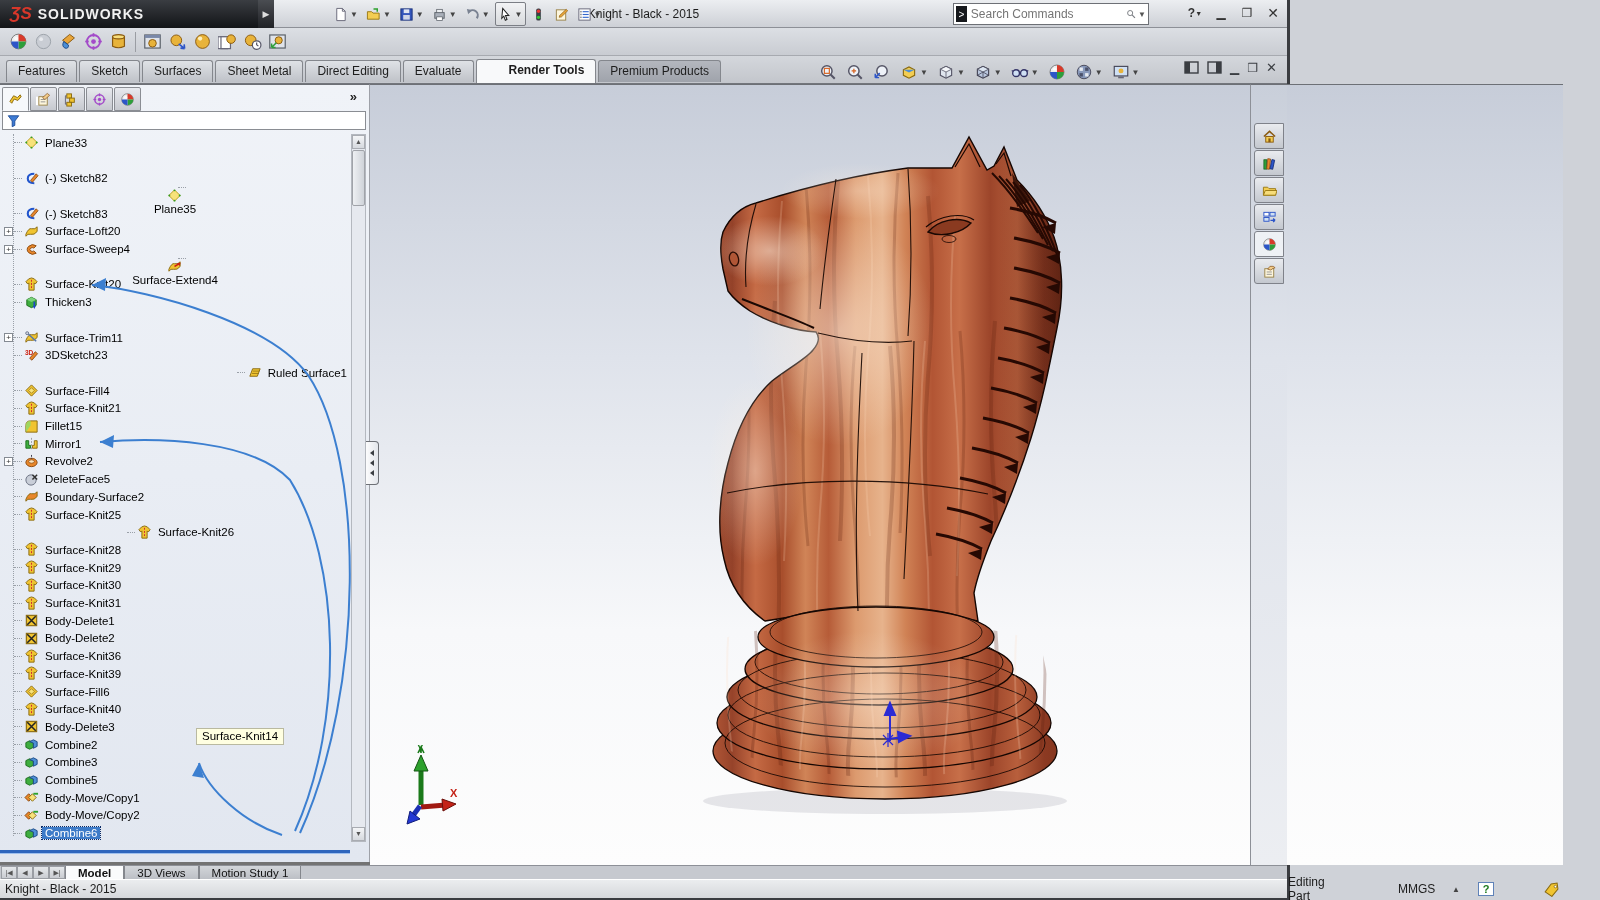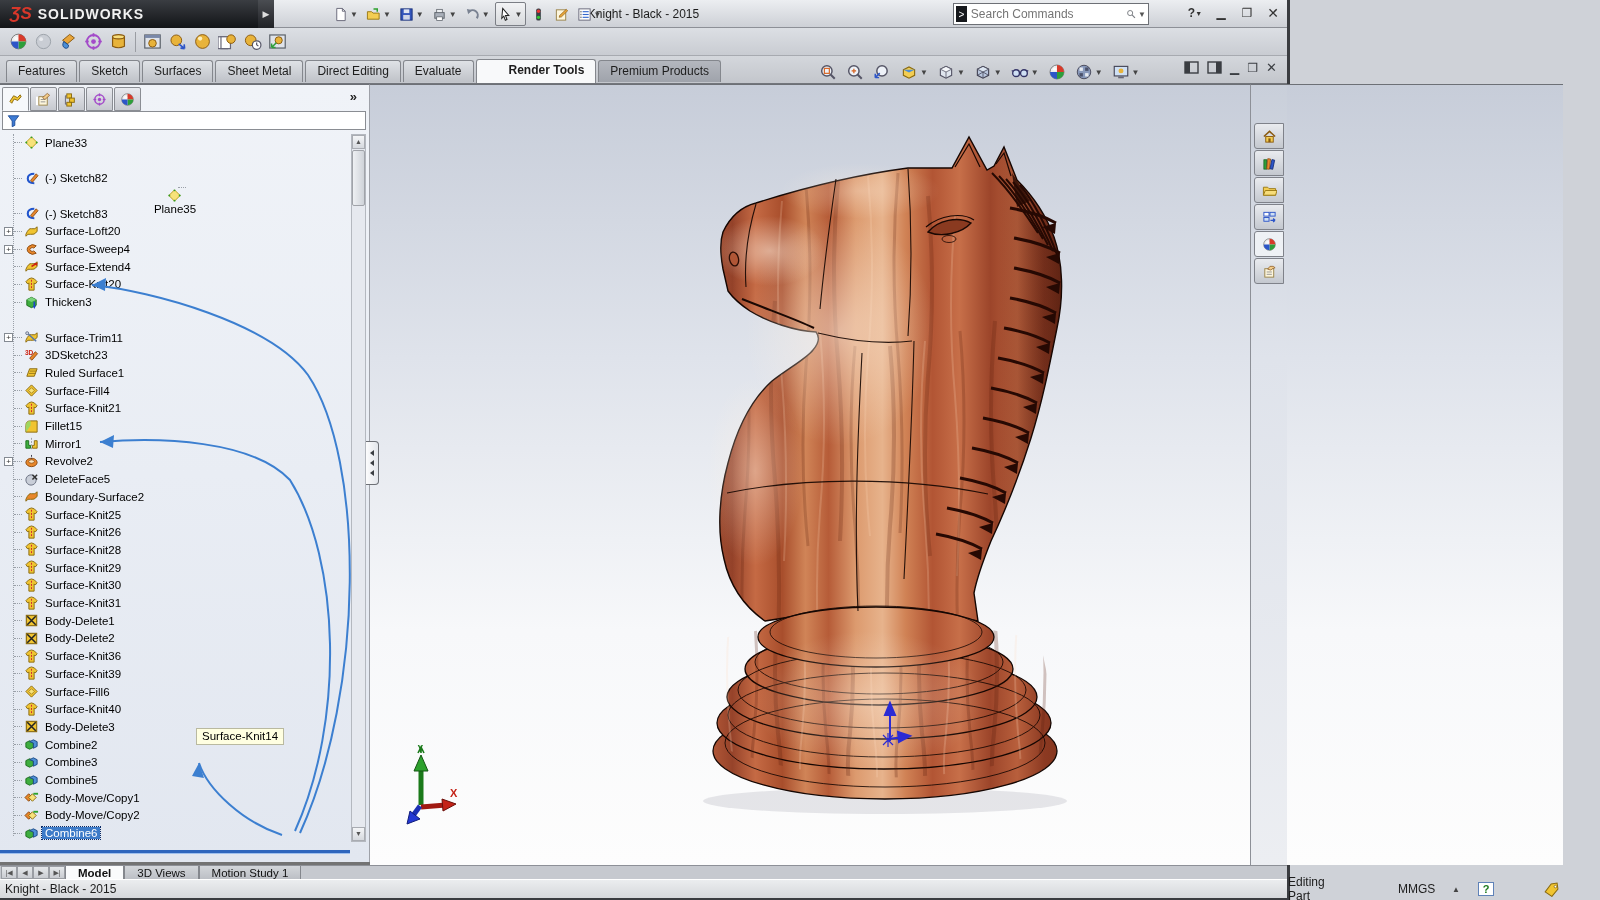--- a/index.html
+++ b/index.html
@@ -684,21 +684,21 @@
           <div class="trow" style="top: 106.2px;">
             <span class="expbox">+</span>
             <span class="hdots"></span>
             <span class="ticon">
               <svg width="15" height="15" viewBox="0 0 16 16">
                 <path d="M13,4 A6,5 0 1 0 13,12 L10.5,9.5 A2.5,2 0 1 1 10.5,6.5 Z" fill="#e8862a" stroke="#8a4a10" stroke-width="1"></path>
               </svg>
             </span>
             <span class="tlabel">Surface-Sweep4</span>
           </div>
-          <div class="trow" style="top: 123.9px;">
+          <div class="trow" style="top: 123.9px; flex-direction: column;">
             <span class="hdots"></span>
             <span class="ticon">
               <svg width="15" height="15" viewBox="0 0 16 16">
                 <path d="M2,11 Q5,4 8,5 Q12,6 14,3 L14,8 Q11,12 7,11 Q4,10 2,13 Z" fill="#f0c431" stroke="#8a6a10" stroke-width="1"></path>
                 <path d="M8,8 L13,5" stroke="#cc2211" stroke-width="1.6"></path>
                 <path d="M14.5,4 L10.5,4.6 L13.6,7.4 Z" fill="#cc2211"></path>
               </svg>
             </span>
             <span class="tlabel">Surface-Extend4</span>
           </div>
@@ -739,21 +739,21 @@
           <div class="trow" style="top: 212.4px;">
             <span class="hdots"></span>
             <span class="ticon">
               <svg width="15" height="15" viewBox="0 0 16 16">
                 <text x="1" y="7" font-size="7" font-weight="bold" fill="#cc2211">3D</text>
                 <path d="M6,11 L12,4 L14.5,6 L8.5,13 Z" fill="#e8862a" stroke="#7a3c08" stroke-width=".8"></path>
               </svg>
             </span>
             <span class="tlabel">3DSketch23</span>
           </div>
-          <div class="trow" style="top: 230.1px;">
+          <div class="trow" style="top: 230.1px; justify-content: flex-end;">
             <span class="hdots"></span>
             <span class="ticon">
               <svg width="15" height="15" viewBox="0 0 16 16">
                 <path d="M3,12 L6,4 L14,4 L11,12 Z" fill="#f0c431" stroke="#8a6a10" stroke-width="1"></path>
                 <line x1="5.4" y1="9" x2="12.4" y2="9" stroke="#8a6a10" stroke-width=".8"></line>
                 <line x1="6.2" y1="6.5" x2="13.2" y2="6.5" stroke="#8a6a10" stroke-width=".8"></line>
               </svg>
             </span>
             <span class="tlabel">Ruled Surface1</span>
           </div>
@@ -832,21 +832,21 @@
           <div class="trow" style="top: 371.7px;">
             <span class="hdots"></span>
             <span class="ticon">
               <svg width="15" height="15" viewBox="0 0 16 16">
                 <path d="M5,2 L8,1 L11,2 L14,5 L12,7.5 L10.8,6.3 L10.8,14 L5.2,14 L5.2,6.3 L4,7.5 L2,5 Z" fill="#f0c431" stroke="#8a6a10" stroke-width="1"></path>
                 <line x1="8" y1="3" x2="8" y2="13" stroke="#c23" stroke-width="1" stroke-dasharray="2,1.4"></line>
               </svg>
             </span>
             <span class="tlabel">Surface-Knit25</span>
           </div>
-          <div class="trow" style="top: 389.4px;">
+          <div class="trow" style="top: 389.4px; justify-content: center;">
             <span class="hdots"></span>
             <span class="ticon">
               <svg width="15" height="15" viewBox="0 0 16 16">
                 <path d="M5,2 L8,1 L11,2 L14,5 L12,7.5 L10.8,6.3 L10.8,14 L5.2,14 L5.2,6.3 L4,7.5 L2,5 Z" fill="#f0c431" stroke="#8a6a10" stroke-width="1"></path>
                 <line x1="8" y1="3" x2="8" y2="13" stroke="#c23" stroke-width="1" stroke-dasharray="2,1.4"></line>
               </svg>
             </span>
             <span class="tlabel">Surface-Knit26</span>
           </div>
           <div class="trow" style="top: 407.1px;">

